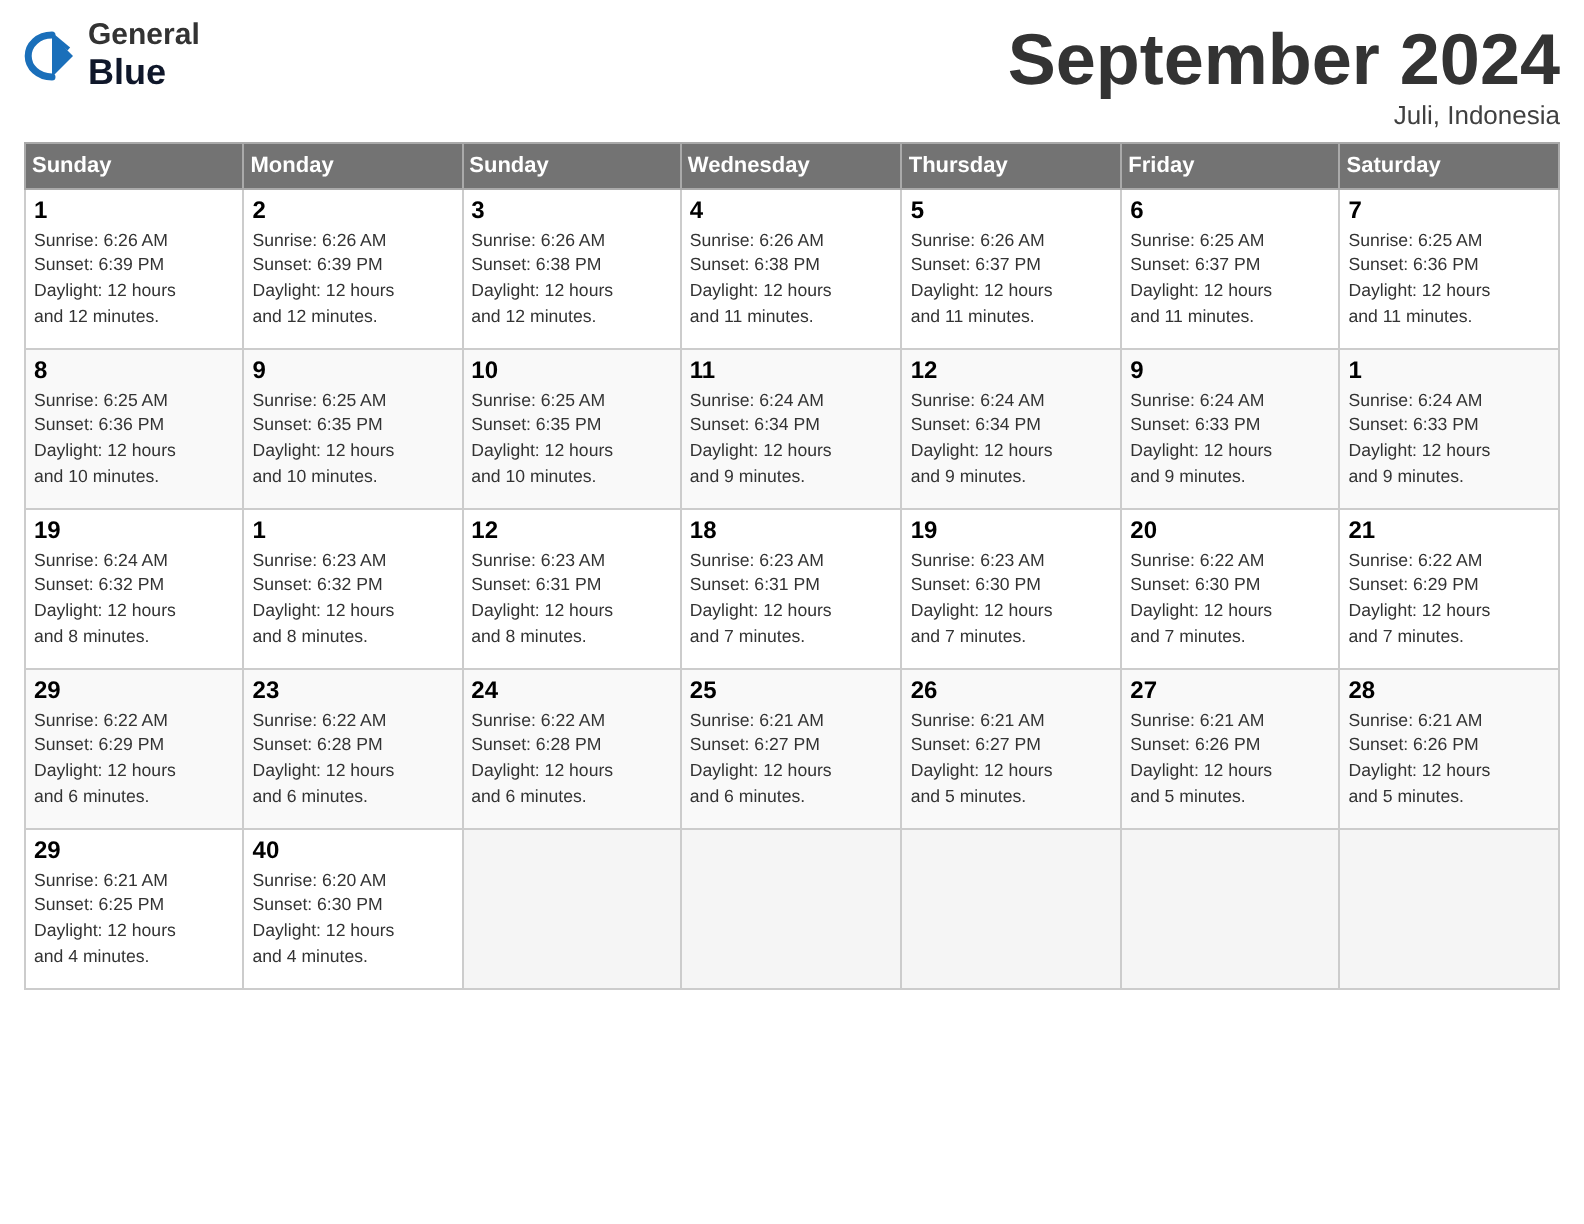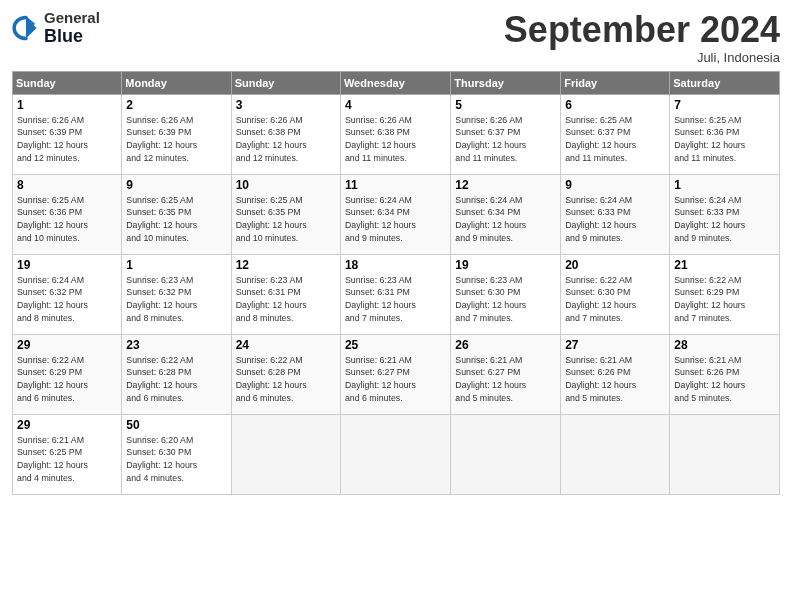--- a/index.html
+++ b/index.html
@@ -340,21 +340,21 @@
         </tr>
         <tr>
           <td>
             <span class="day-num">29</span>
             <div class="day-info" style="white-space: pre-line;">Sunrise: 6:21 AM
 Sunset: 6:25 PM
 Daylight: 12 hours
 and 4 minutes.</div>
           </td>
           <td>
-            <span class="day-num">50</span>
+            <span class="day-num">40</span>
             <div class="day-info" style="white-space: pre-line;">Sunrise: 6:20 AM
 Sunset: 6:30 PM
 Daylight: 12 hours
 and 4 minutes.</div>
           </td>
           <td class="empty"></td>
           <td class="empty"></td>
           <td class="empty"></td>
           <td class="empty"></td>
           <td class="empty"></td>

